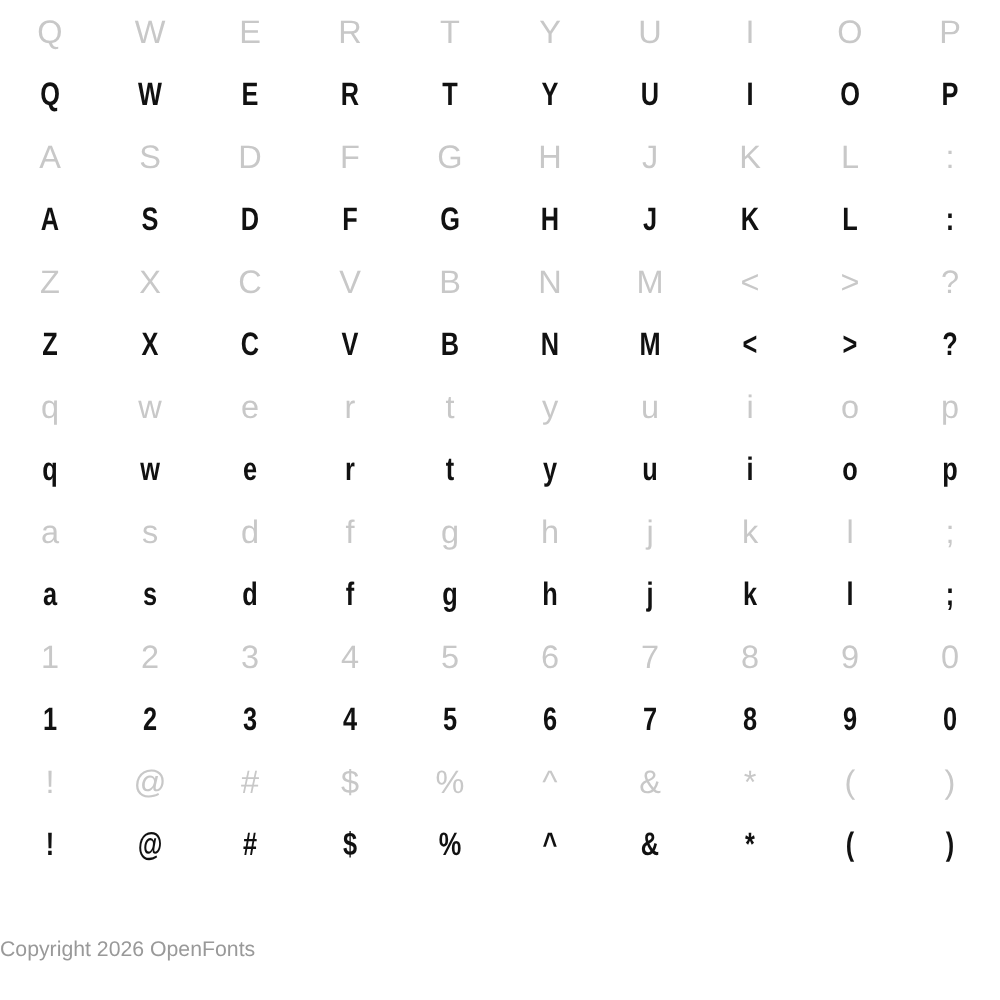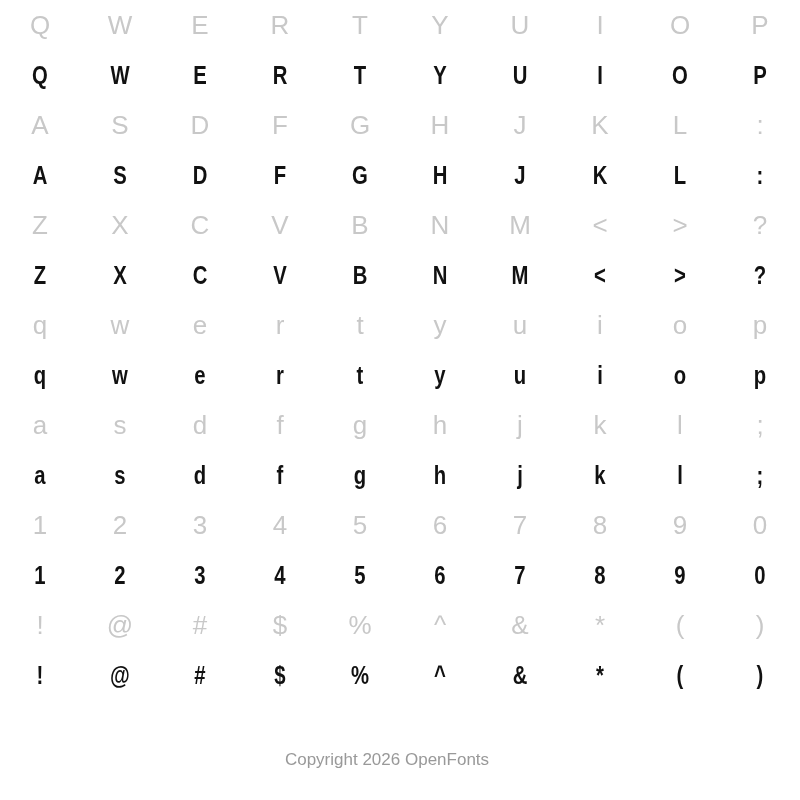--- a/index.html
+++ b/index.html
@@ -52,21 +52,21 @@
     font-size: 26px;
     font-family: "Liberation Sans Narrow", "Liberation Sans", sans-serif;
     transform: scaleX(0.78);
     letter-spacing: 0;
   }
   .footer {
     position: absolute;
     left: 0;
     right: 26px;
     bottom: 30px;
-    text-align: center;
+    text-align: left;
     color: #999999;
     font-size: 17px;
     font-family: "Liberation Sans", sans-serif;
   }
 </style>
 </head>
 <body>
 
 <div class="sheet">
   <div class="grid">

